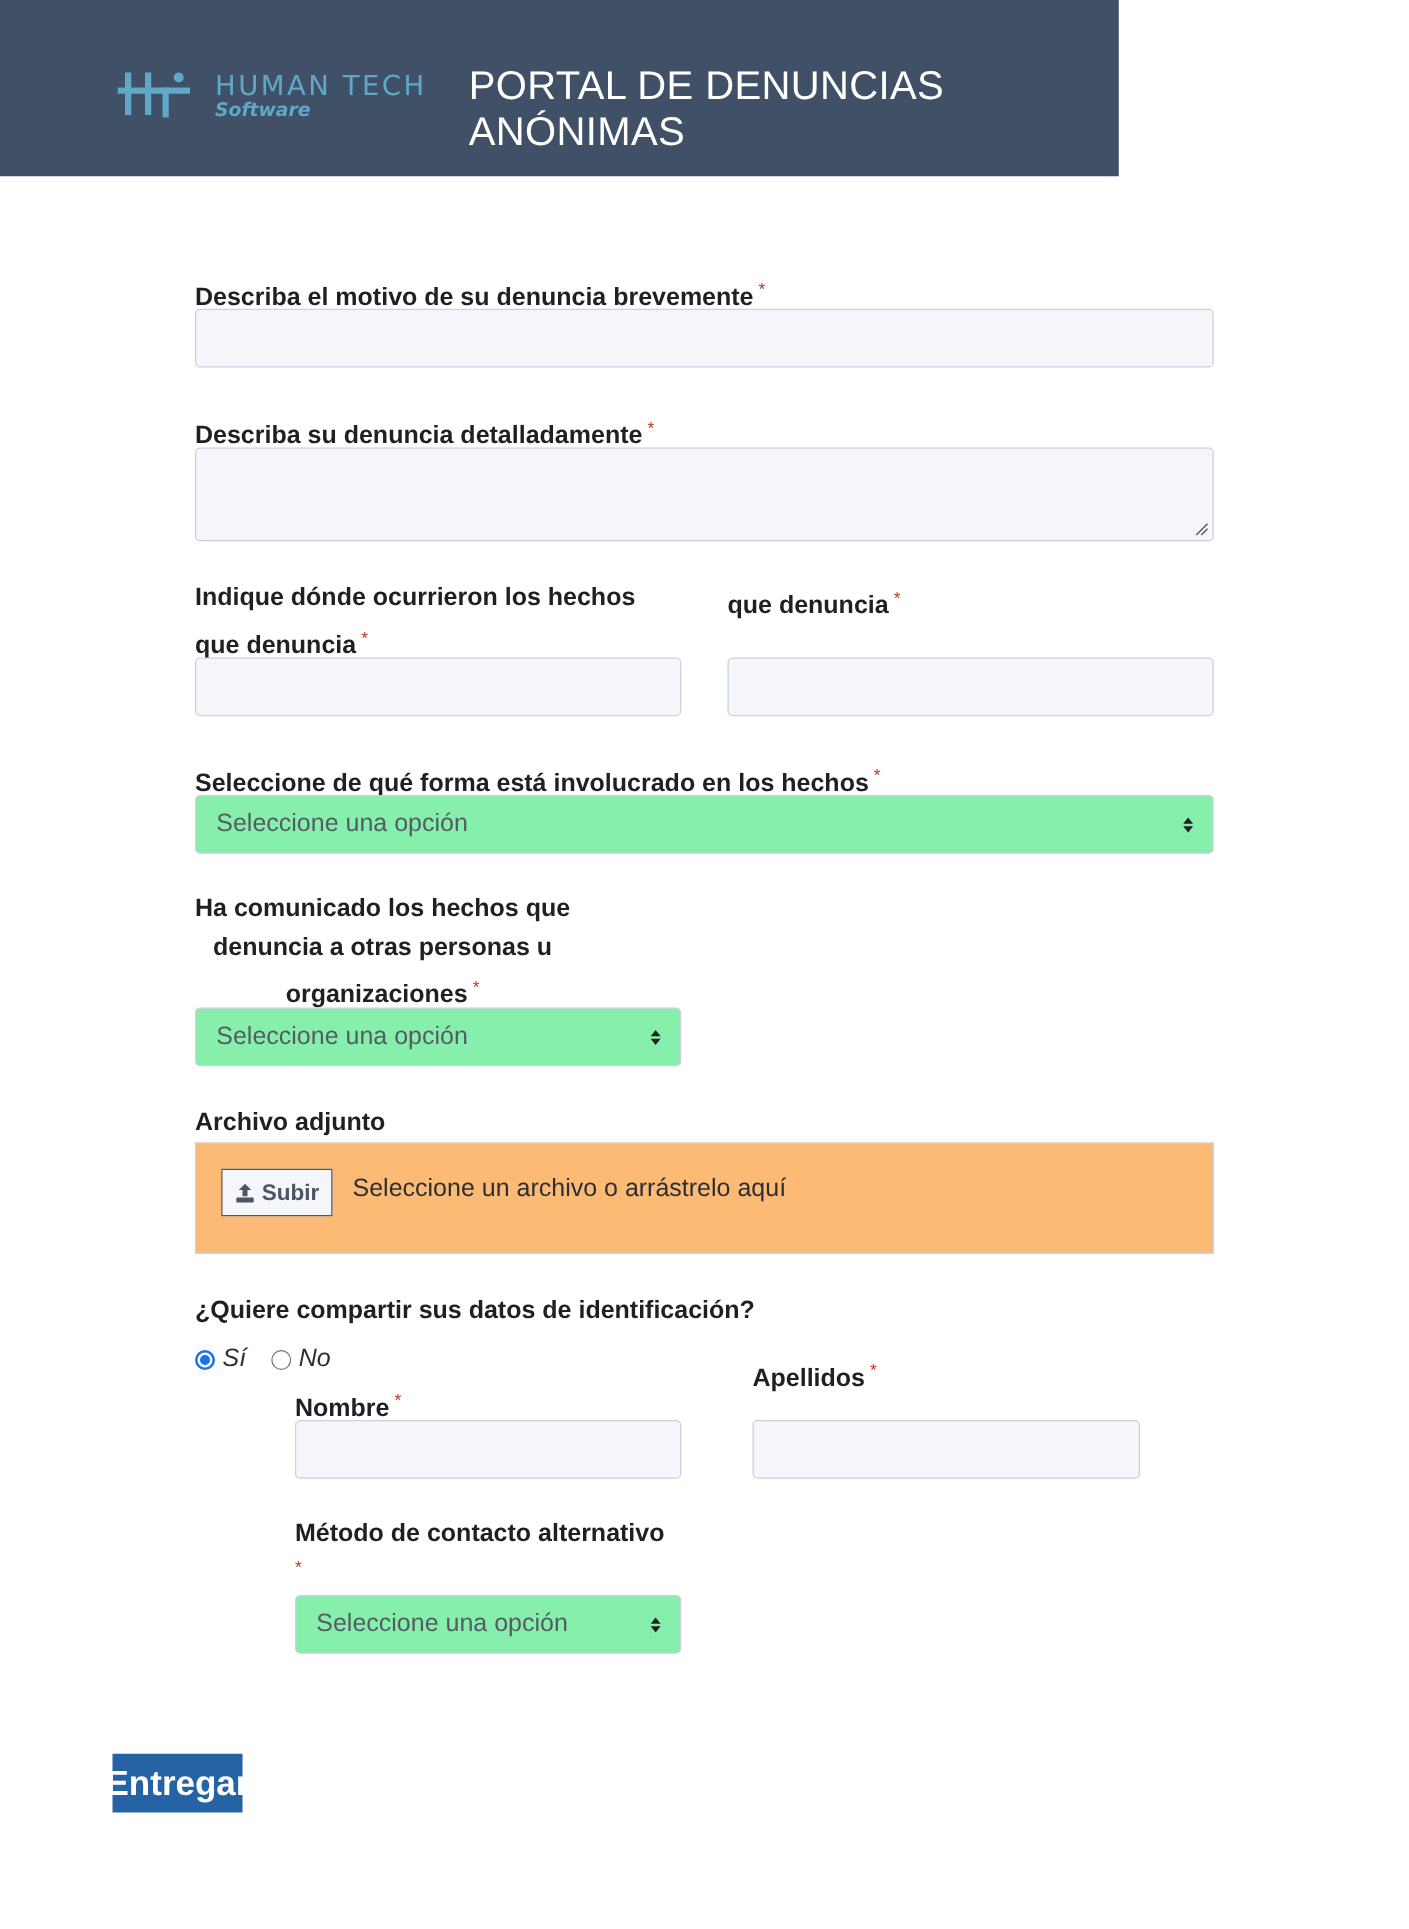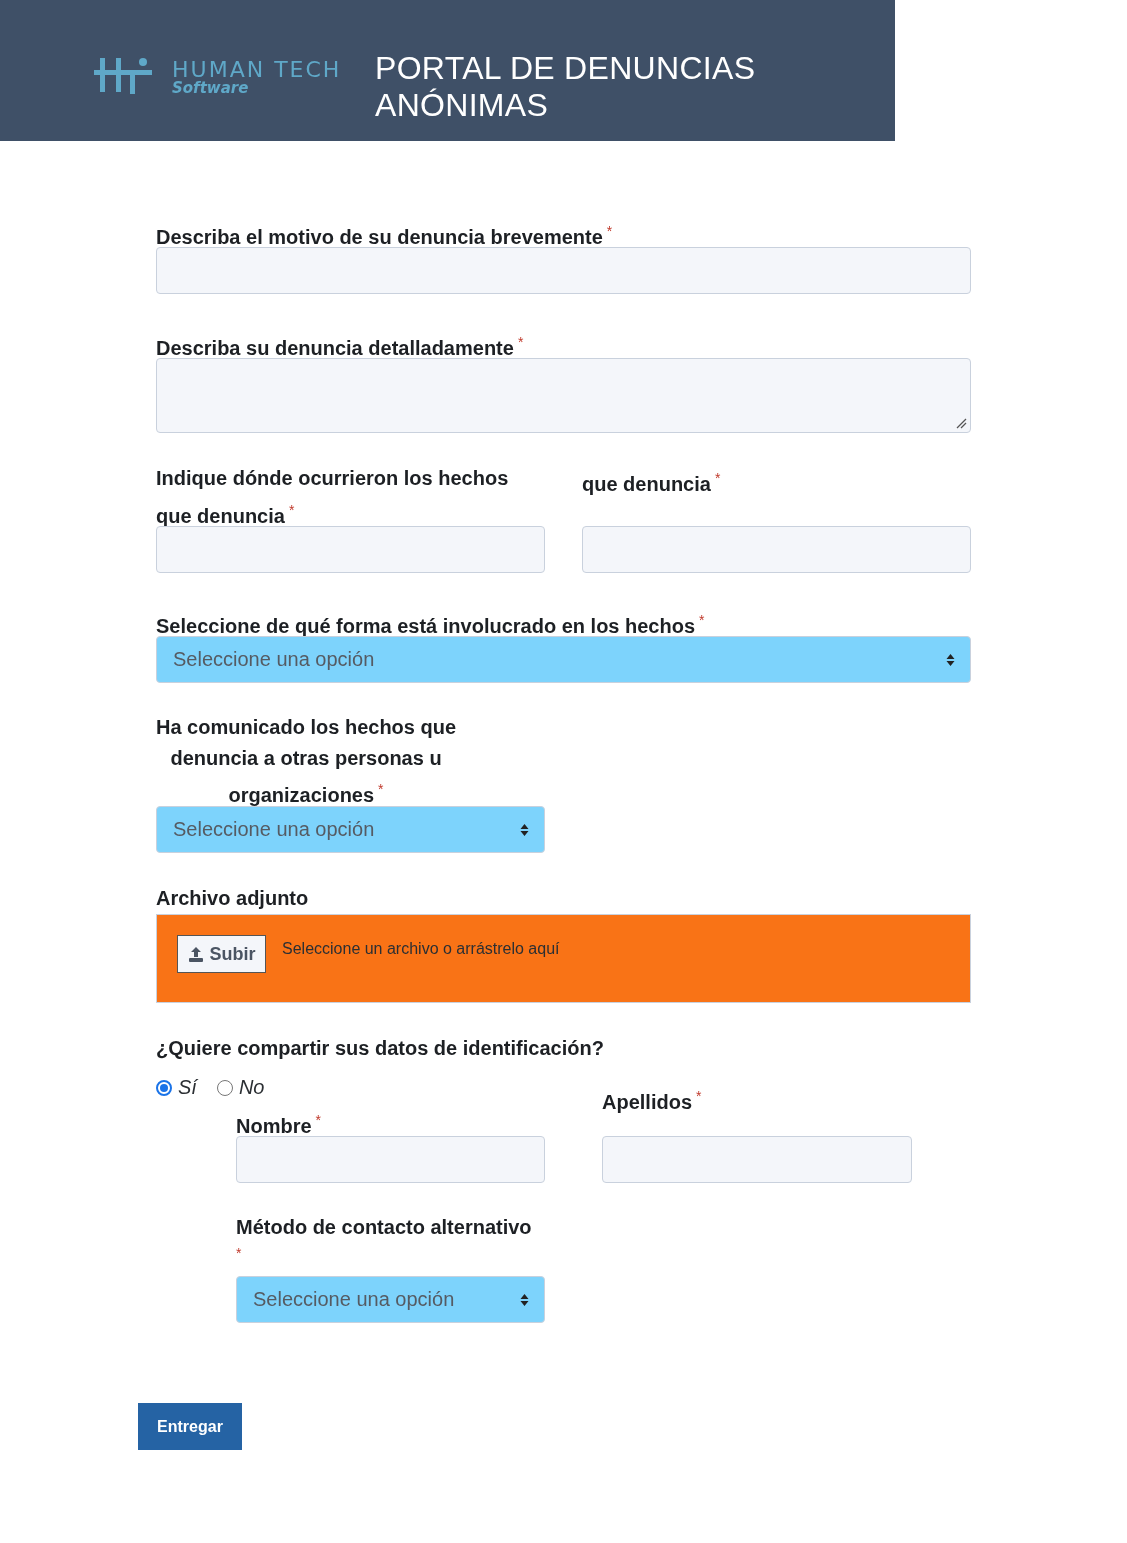--- a/index.html
+++ b/index.html
@@ -8,36 +8,36 @@
     .logo { position: absolute; left: 94px; top: 56px; width: 60px; height: 40px; }
     .brand-name { position: absolute; left: 172px; top: 57px; font-size: 22px; letter-spacing: 2px; color: #5fa8c8; font-family: "DejaVu Sans", sans-serif; font-weight: normal; }
     .brand-sub { position: absolute; left: 172px; top: 79px; font-size: 15px; font-style: italic; color: #5fa8c8; font-family: "DejaVu Sans", sans-serif; font-weight: bold; }
     .portal-title { position: absolute; left: 375px; top: 50px; font-size: 32px; color: #ffffff; font-family: "Liberation Sans", sans-serif; letter-spacing: 0.3px; }
 
     .label { position: absolute; font-size: 20px; font-weight: bold; color: #1d2024; line-height: 32px; }
     .req { color: #c0392b; font-size: 14px; vertical-align: super; margin-left: 4px; font-weight: normal; }
     .input { position: absolute; background: #f4f6fa; border: 1px solid #c9d1dd; border-radius: 4px; }
     .textarea { position: absolute; background: #f4f6fa; border: 1px solid #c9d1dd; border-radius: 4px; }
     .resize { position: absolute; right: 3px; bottom: 3px; width: 12px; height: 12px; }
-    .select { position: absolute; background: #7dd3fc; border: 1px solid #c9d1dd; border-radius: 4px; }
+    .select { position: absolute; background: #86efac; border: 1px solid #c9d1dd; border-radius: 4px; }
     .select-text { position: absolute; left: 16px; top: 11px; font-size: 20px; color: #555b63; }
     .select-arrow { position: absolute; right: 15px; top: 16px; width: 9px; height: 14px; }
 
-    .upload-box { position: absolute; left: 156px; top: 914px; width: 815px; height: 89px; background: #f97316; border: 1px solid #c9d1dd; }
+    .upload-box { position: absolute; left: 156px; top: 914px; width: 815px; height: 89px; background: #fdba74; border: 1px solid #c9d1dd; }
     .upload-btn { position: absolute; left: 20px; top: 20px; width: 89px; height: 38px; border: 1px solid #555; background: #f4f6fa; display: flex; align-items: center; justify-content: center; gap: 4px; }
     .upload-btn span.t { font-size: 18px; font-weight: bold; color: #4b5563; }
-    .upload-text { position: absolute; left: 125px; top: 25px; font-size: 16px; color: #2b2f33; }
+    .upload-text { position: absolute; left: 125px; top: 25px; font-size: 20px; color: #2b2f33; }
 
     .radio-row { position: absolute; left: 156px; top: 1076px; display: flex; align-items: center; font-size: 20px; color: #2b2f33; font-style: italic; }
     .radio { width: 16px; height: 16px; border-radius: 50%; border: 1px solid #777; display: inline-block; position: relative; margin-right: 6px; background: #fff; }
     .radio.checked { border: 2px solid #1a73e8; }
     .radio.checked::after { content: ""; position: absolute; left: 2px; top: 2px; width: 8px; height: 8px; border-radius: 50%; background: #1a73e8; }
     .radio-label { margin-right: 20px; }
 
-    .submit { position: absolute; left: 90px; top: 1403px; width: 104px; height: 47px; background: #2563a4; color: #fff; font-size: 16px; font-weight: bold; border: none; display: flex; align-items: center; justify-content: center; margin-left: 48px; }
+    .submit { position: absolute; left: 90px; top: 1403px; width: 104px; height: 47px; background: #2563a4; color: #fff; font-size: 28px; font-weight: bold; border: none; display: flex; align-items: center; justify-content: center; }
   </style>
 </head>
 <body>
 
 <div class="header">
   <svg class="logo" viewBox="0 0 60 40">
     <g fill="#5fa8c8">
       <rect x="6" y="2" width="5" height="34"></rect>
       <rect x="22" y="2" width="5" height="34"></rect>
       <rect x="0" y="14" width="58" height="5"></rect>

